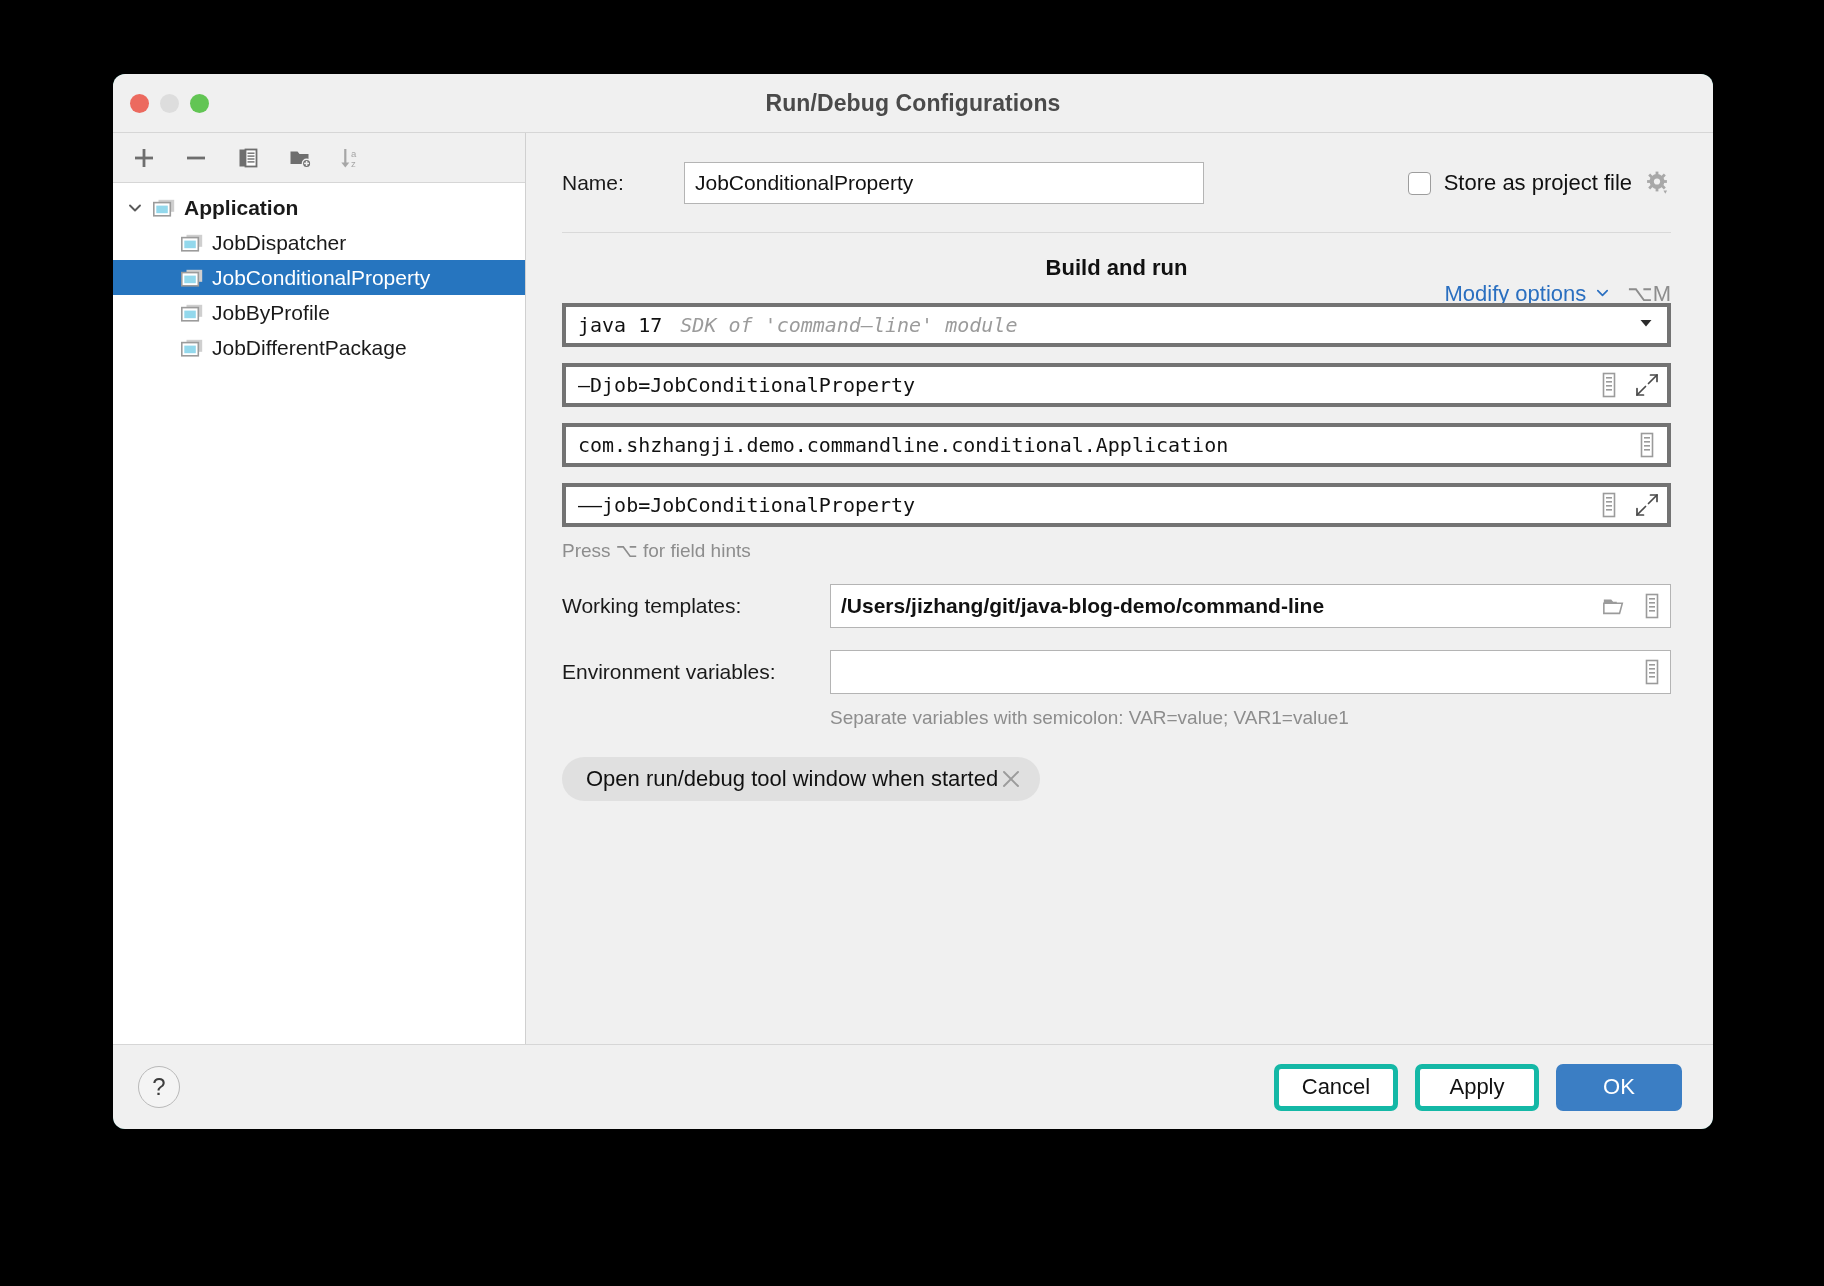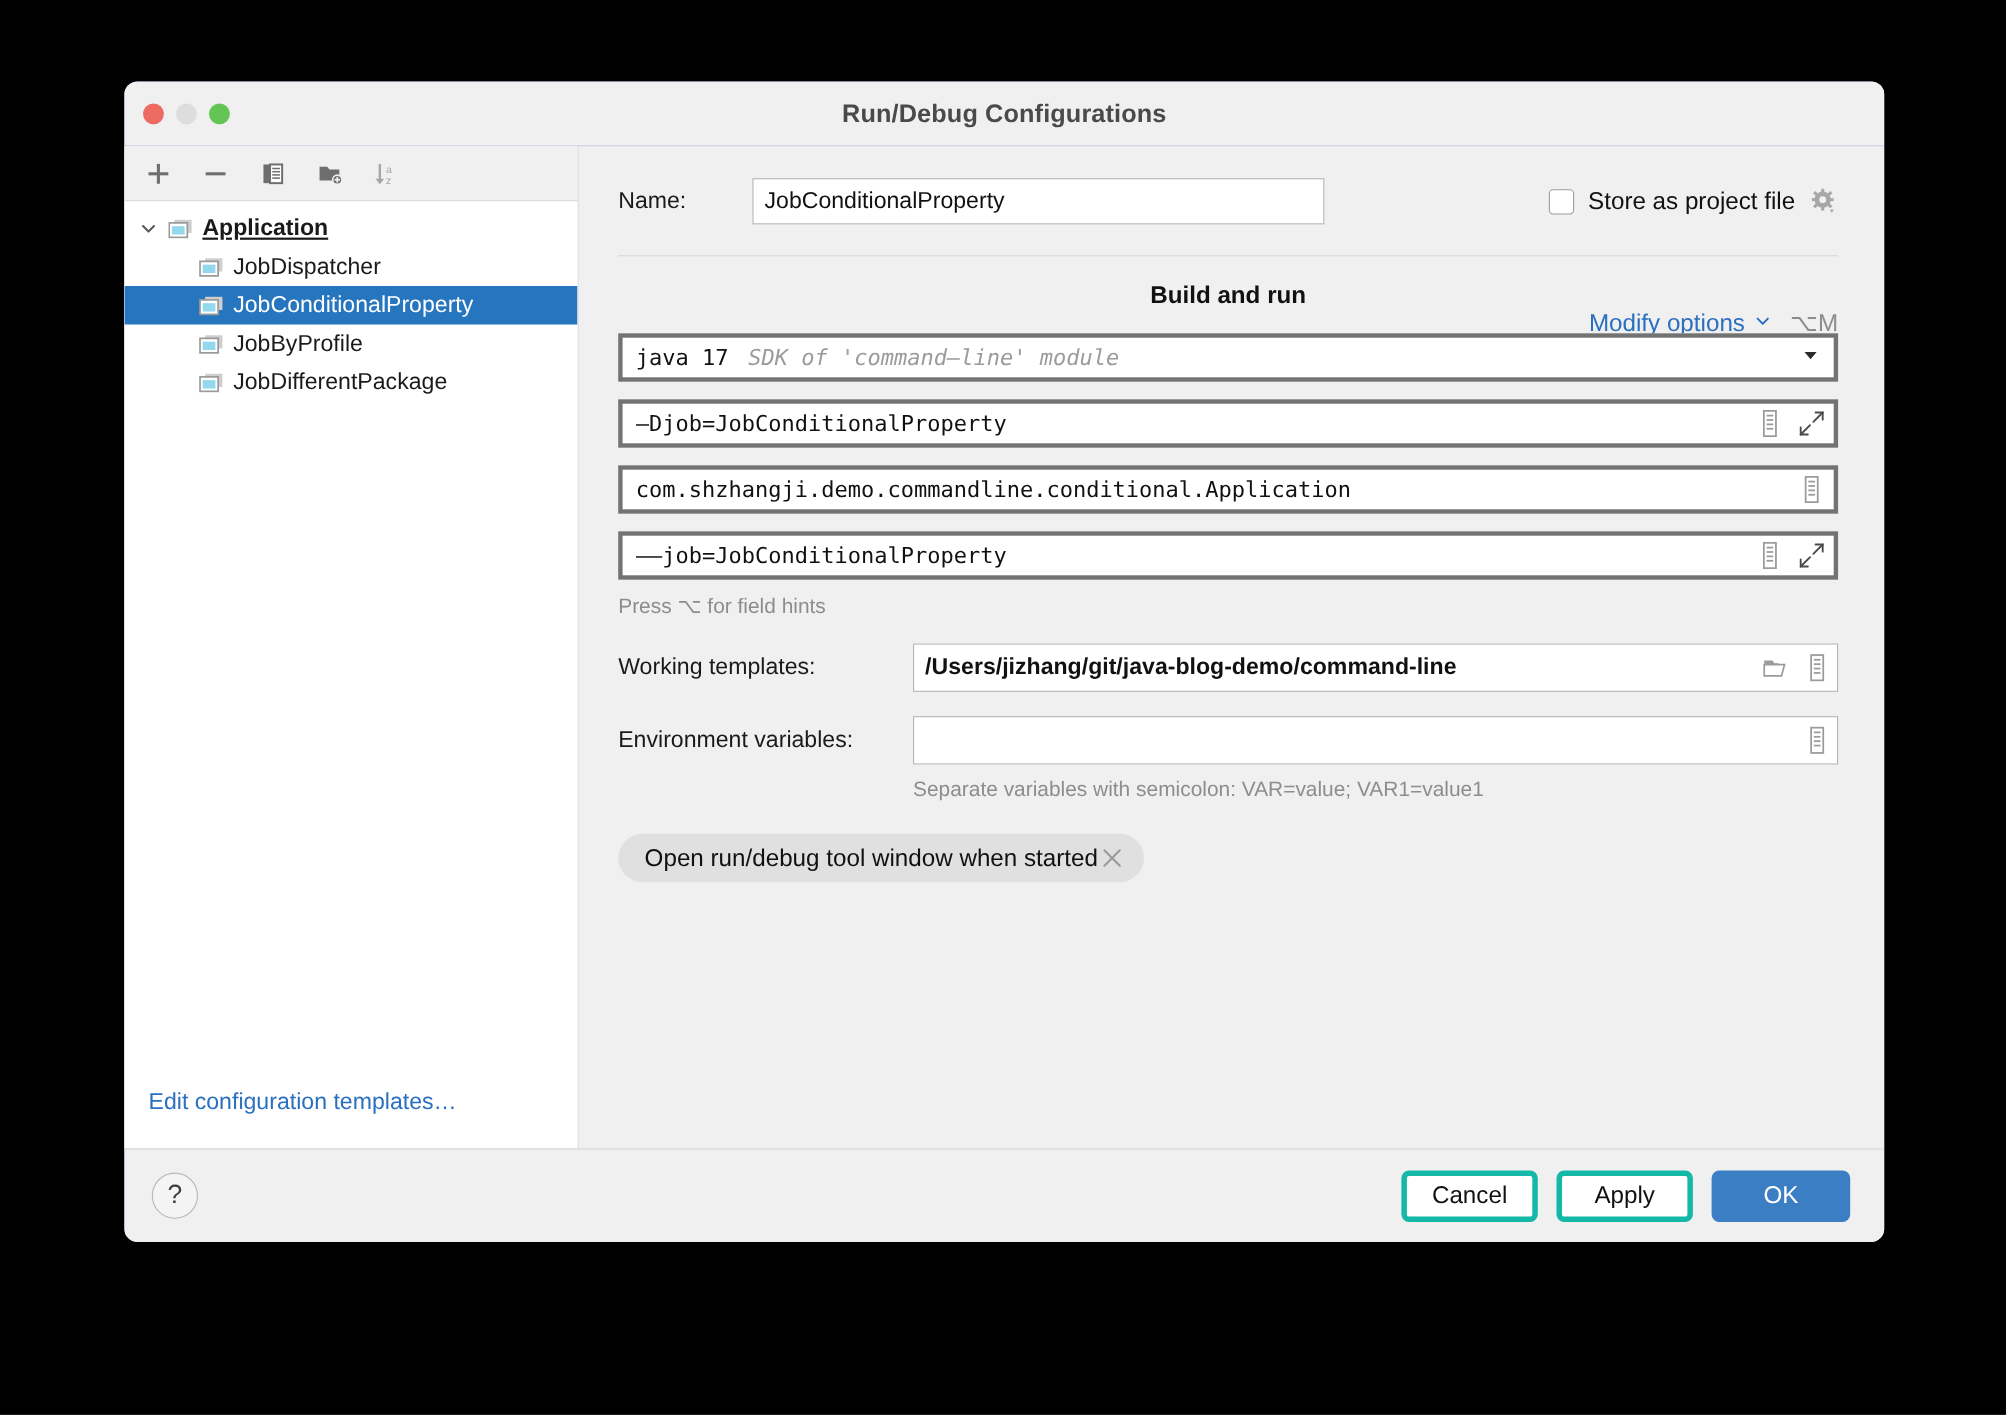--- a/index.html
+++ b/index.html
@@ -15,21 +15,21 @@
     -webkit-font-smoothing: antialiased;
   }
 
   
   #dialog-window {
     position: absolute;
     left: 113px;
     top: 74px;
     width: 1600px;
     height: 1055px;
-    background: #c4b5fd;
+    background: #0f766e;
     border-radius: 12px;
     box-shadow: 0 10px 40px rgba(0,0,0,0.55);
     overflow: hidden;
     display: flex;
     flex-direction: column;
     justify-content: flex-end;
   }
 
   
   #titlebar {
@@ -115,21 +115,21 @@
   .tree-row {
     height: 35px;
     display: flex;
     align-items: center;
     font-size: 21px;
     color: #1a1a1a;
     padding-left: 10px;
     user-select: none;
     white-space: nowrap;
   }
-  .tree-row.group { font-weight: bold; text-decoration: underline; }
+  .tree-row.group { font-weight: bold; }
   .tree-row.child { padding-left: 68px; }
   .tree-row.selected {
     background: #2675bf;
     color: #ffffff;
   }
   .twisty {
     width: 24px;
     display: flex;
     align-items: center;
     justify-content: center;
@@ -529,23 +529,20 @@
               <rect x="5.5" y="0.8" width="15.7" height="12" fill="#cfcfcf"></rect>
               <rect x="0.8" y="3.6" width="16.5" height="13.2" fill="#ffffff" stroke="#9b9b9b" stroke-width="1.6"></rect>
               <rect x="3.3" y="6.6" width="11.5" height="7.6" fill="#93d8ec"></rect>
             </svg>
           </span>
           <span class="tree-label">JobDifferentPackage</span>
         </div>
 
       </div>
 
-      <div id="edit-templates-area">
-        <span id="edit-templates-link">Edit configuration templates…</span>
-      </div>
     </div>
 
     <div id="right-panel">
 
       <div class="name-row">
         <span class="field-label" id="name-label">Name:</span>
         <div class="text-input" id="name-input">JobConditionalProperty</div>
         <div id="store-as-project-file">
           <span class="checkbox"></span>
           <span id="store-label">Store as project file</span>

